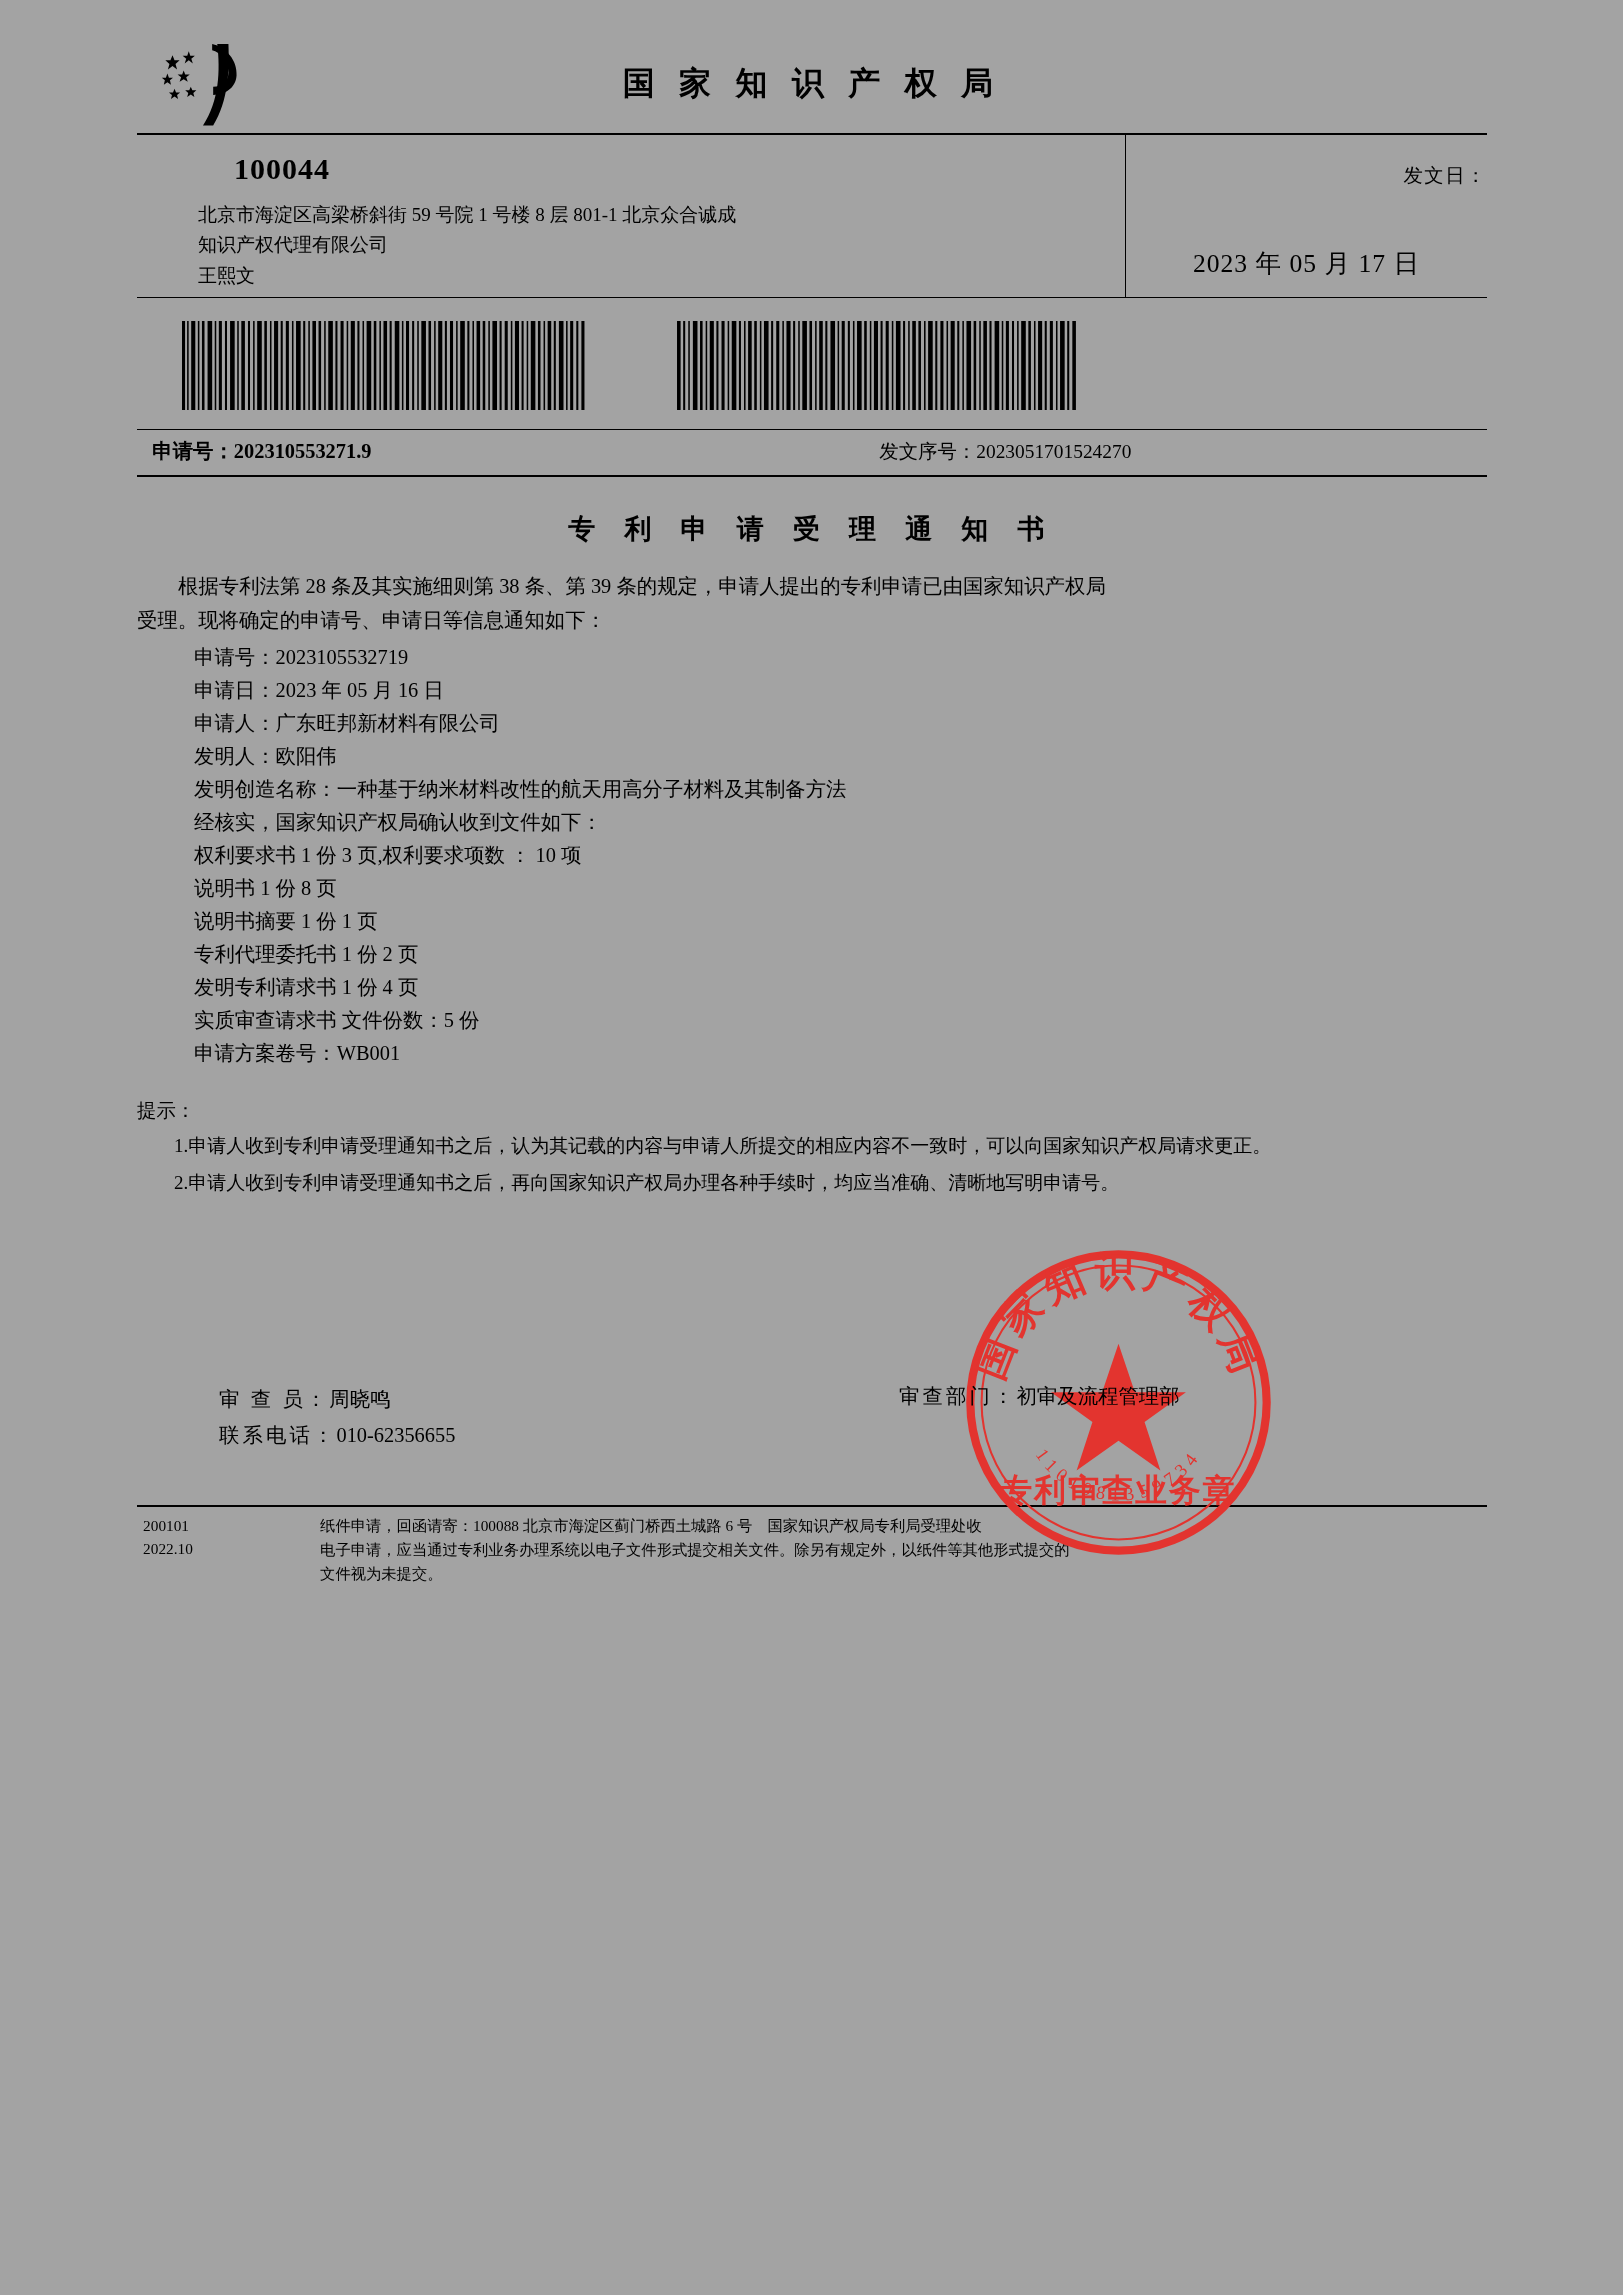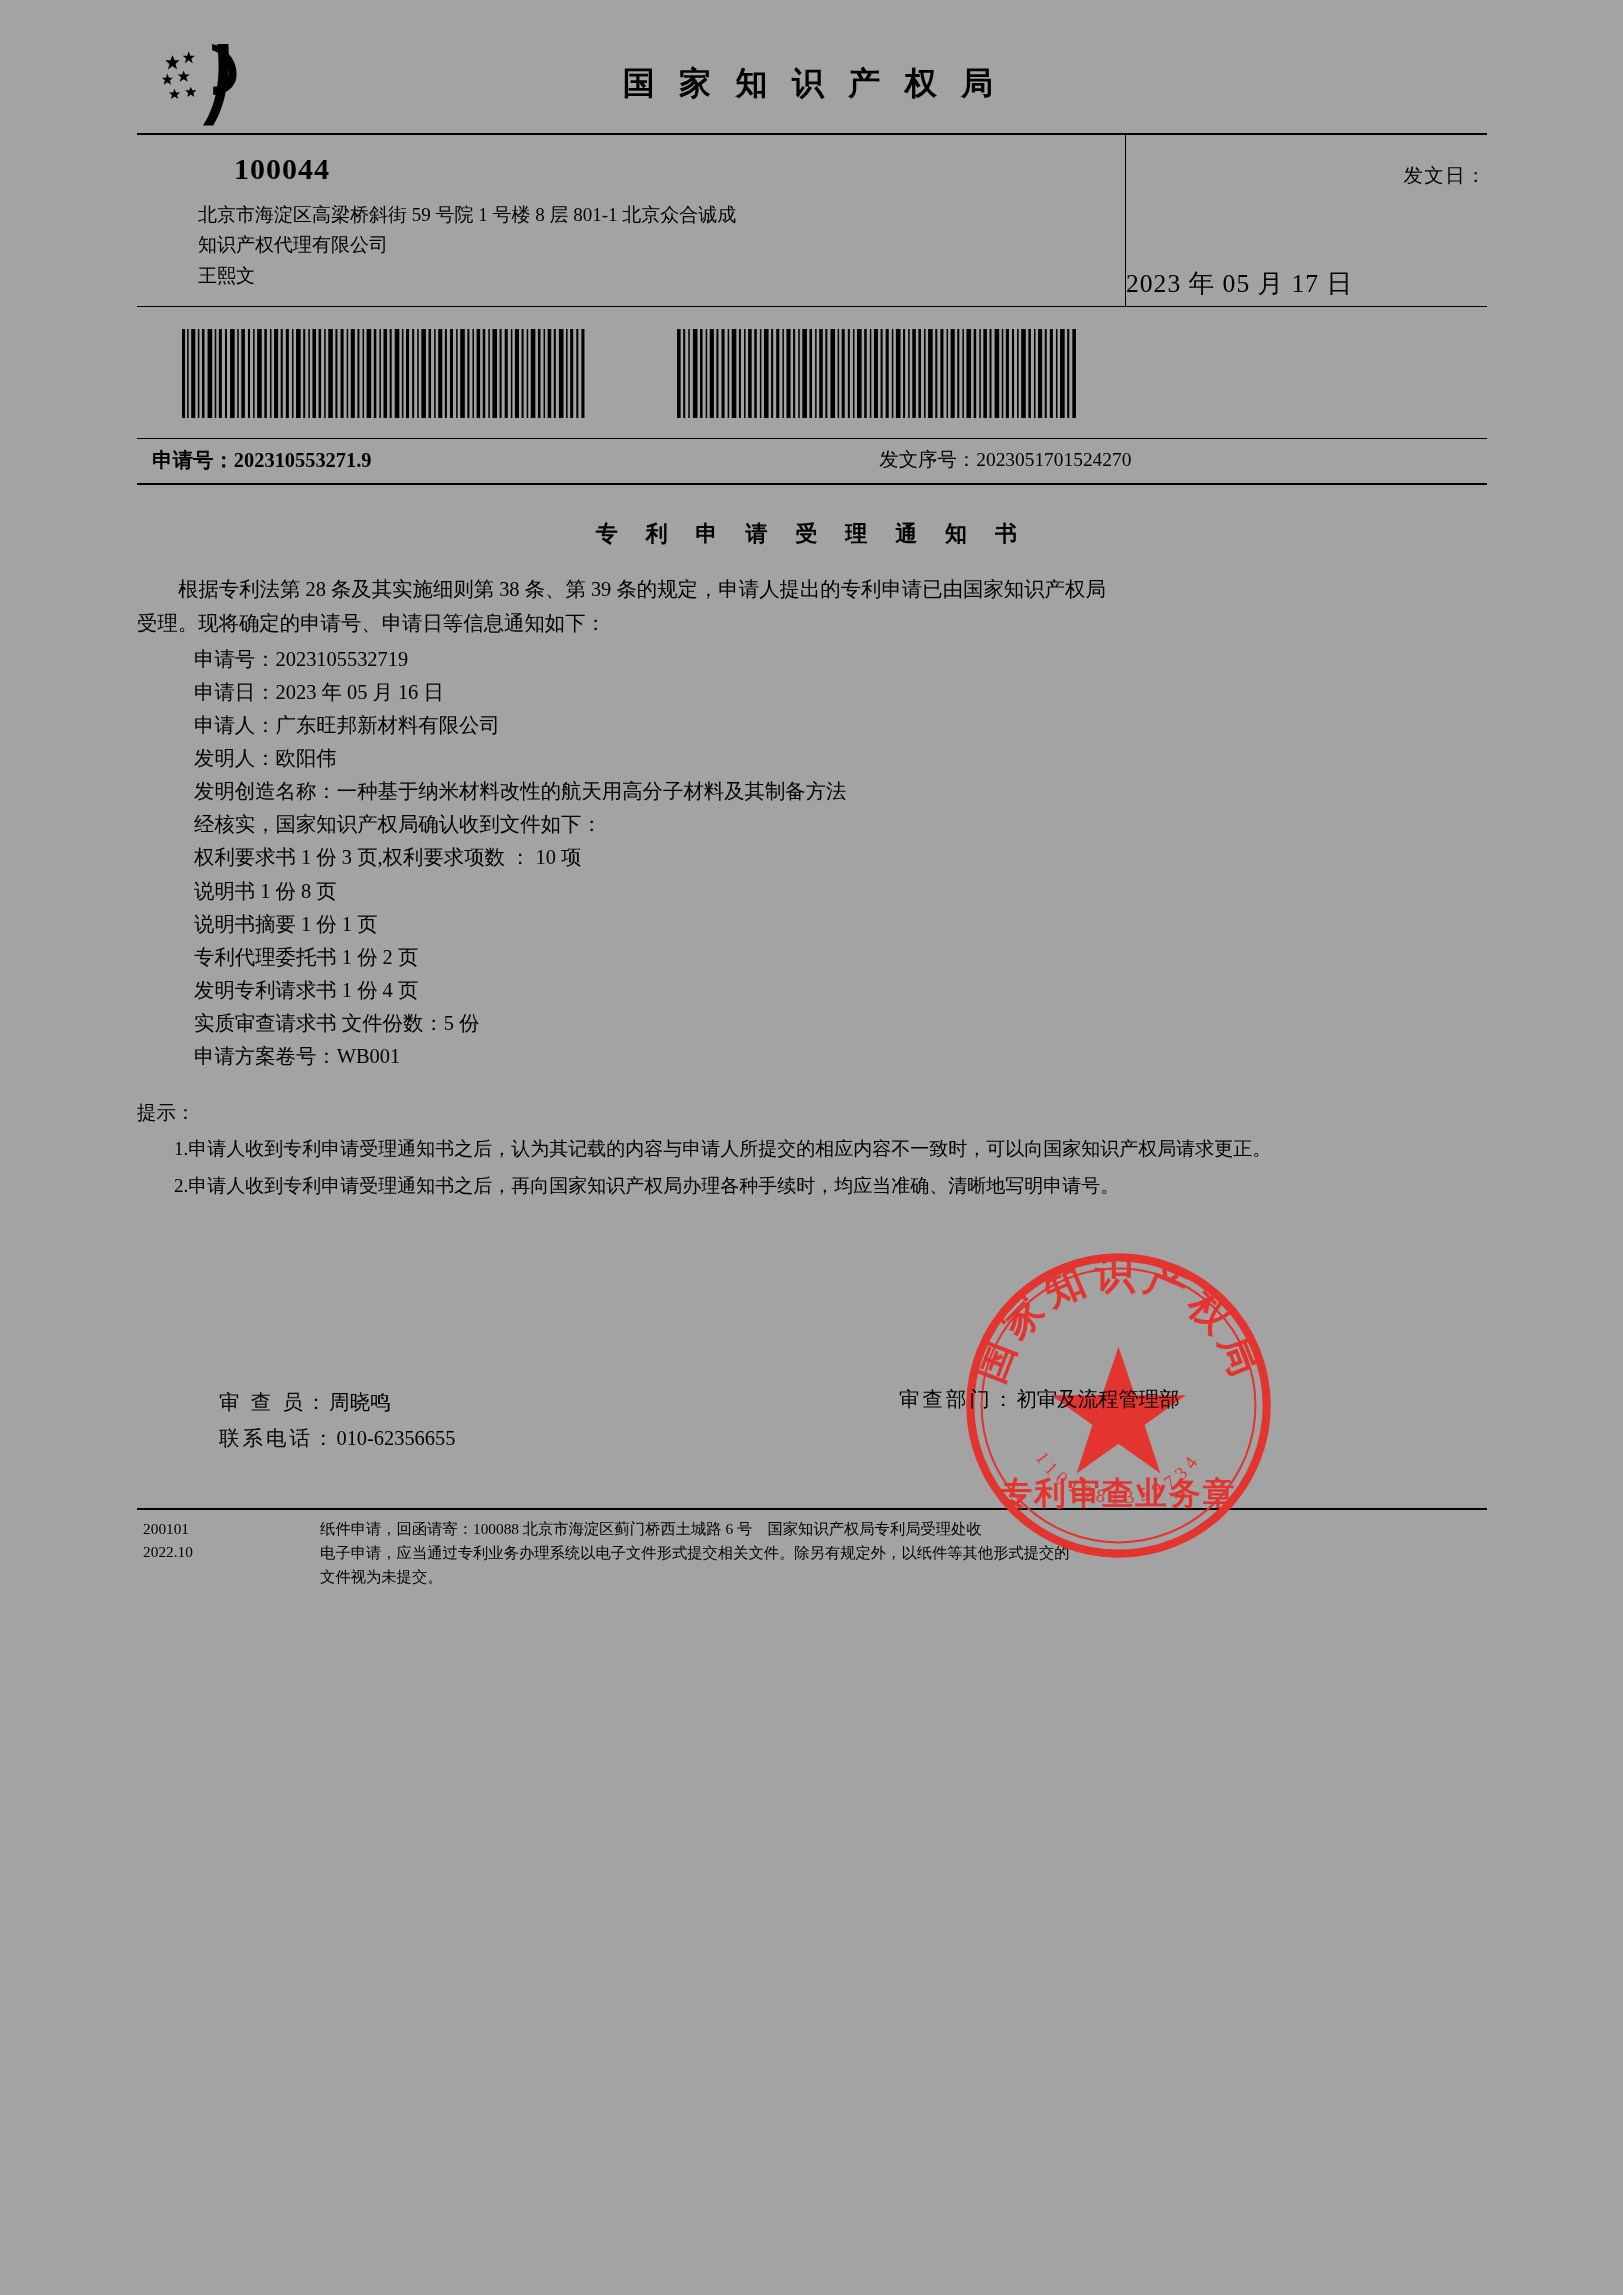--- a/index.html
+++ b/index.html
@@ -85,22 +85,22 @@
     padding: 0 61px 0 61px;
   }
   .issue-label {
     font-size: 19.4px;
     text-align: right;
     padding-top: 9.2px;
     letter-spacing: 1.5px;
   }
   .issue-date {
     font-size: 25.6px;
-    text-align: left;
-    margin-top: 77px;
+    text-align: center;
+    margin-top: 57px;
     letter-spacing: 1px;
   }
 
   
   .barcode-row {
     display: flex;
     align-items: center;
     height: 128px;
     padding-top: 3.1px;
   }
@@ -130,21 +130,21 @@
     font-weight: bold;
   }
   .numline .appno .lbl { font-weight: bold; }
   .numline .serial {
     font-size: 19.4px;
   }
 
   
   .doc-title {
     text-align: center;
-    font-size: 22px;
+    font-size: 27px;
     font-weight: bold;
     letter-spacing: 11.2px;
     margin: 34px 0 23.5px 0;
   }
 
   
   .para {
     font-size: 20.4px;
     line-height: 1.58;
     text-indent: 41px;

